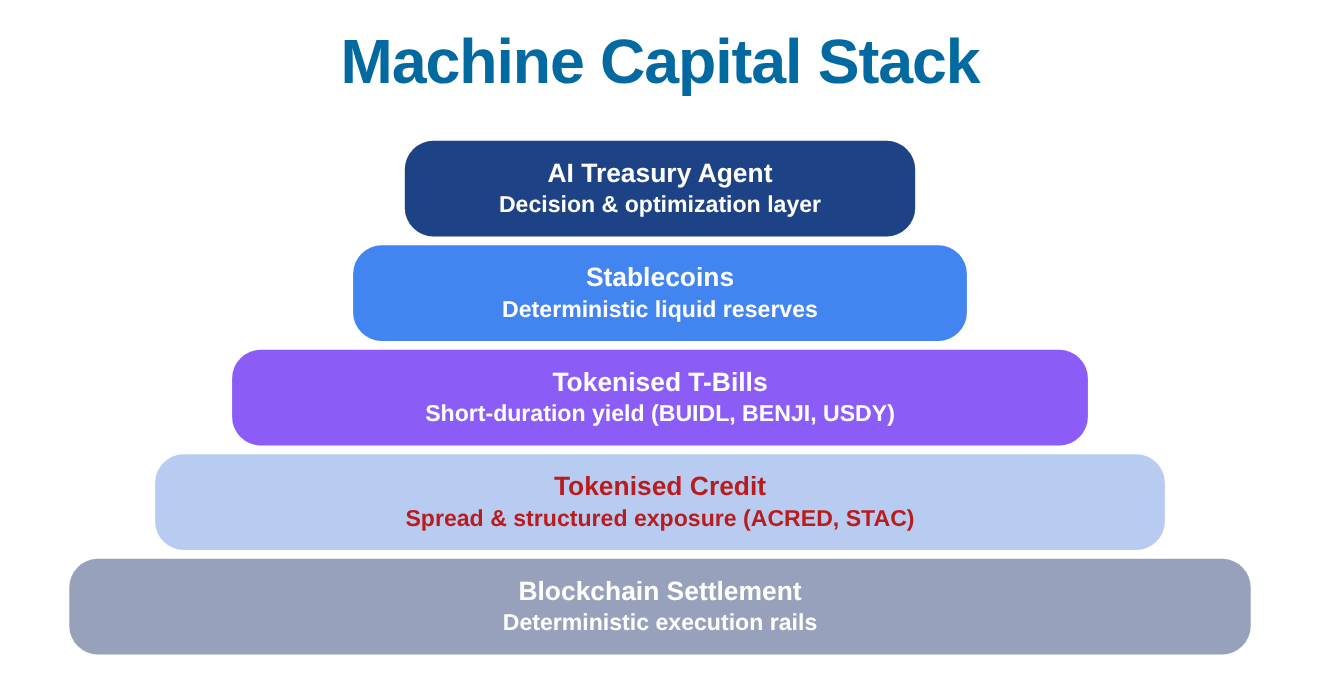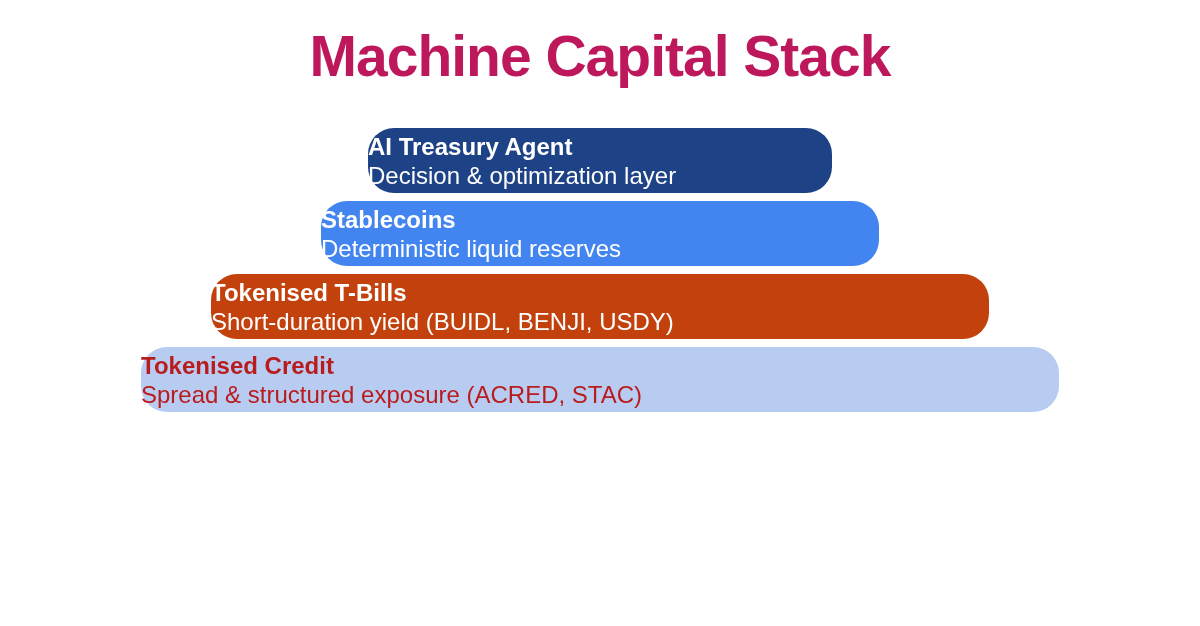--- a/index.html
+++ b/index.html
@@ -27,64 +27,68 @@
     text-align: center;
   }
   .stack {
     margin-top: 38px;
     display: flex;
     flex-direction: column;
     align-items: center;
     gap: 8px;
   }
   .layer {
-    height: 65px;
+    height: 87px;
     border-radius: 26px;
     display: flex;
     flex-direction: column;
-    align-items: flex-start;
+    align-items: center;
     justify-content: center;
     color: #ffffff;
     text-align: center;
   }
   .layer-title {
     font-size: 24px;
     line-height: 29px;
     font-weight: 700;
   }
   .layer-subtitle {
-    font-size: 24px;
+    font-size: 21px;
     line-height: 29px;
-    font-weight: 400;
+    font-weight: 700;
   }
 </style>
 </head>
 <body>
 
 <div class="page" style="background: rgb(255, 255, 255);">
 
-  <h1 class="page-title" style="color: #be185d;">Machine Capital Stack</h1>
+  <h1 class="page-title" style="color: #0369a1;">Machine Capital Stack</h1>
 
   <div class="stack">
 
     <div class="layer" style="background: rgb(30, 66, 134); width: 464px; color: rgb(255, 255, 255);">
       <div class="layer-title">AI Treasury Agent</div>
       <div class="layer-subtitle">Decision &amp; optimization layer</div>
     </div>
 
     <div class="layer" style="background: rgb(66, 132, 240); width: 558px; color: #ffffff;">
       <div class="layer-title">Stablecoins</div>
       <div class="layer-subtitle">Deterministic liquid reserves</div>
     </div>
 
-    <div class="layer" style="background: #c2410c; width: 778px; color: rgb(255, 255, 255);">
+    <div class="layer" style="background: #8b5cf6; width: 778px; color: rgb(255, 255, 255);">
       <div class="layer-title">Tokenised T-Bills</div>
       <div class="layer-subtitle">Short-duration yield (BUIDL, BENJI, USDY)</div>
     </div>
 
     <div class="layer" style="background: rgb(184, 203, 241); width: 918px; color: #b91c1c;">
       <div class="layer-title">Tokenised Credit</div>
       <div class="layer-subtitle">Spread &amp; structured exposure (ACRED, STAC)</div>
     </div>
 
+    <div class="layer" style="background: rgb(151, 161, 187); width: 1074px; color: rgb(255, 255, 255);">
+      <div class="layer-title">Blockchain Settlement</div>
+      <div class="layer-subtitle">Deterministic execution rails</div>
+    </div>
 
   </div>
 </div>
 
 </body></html>

